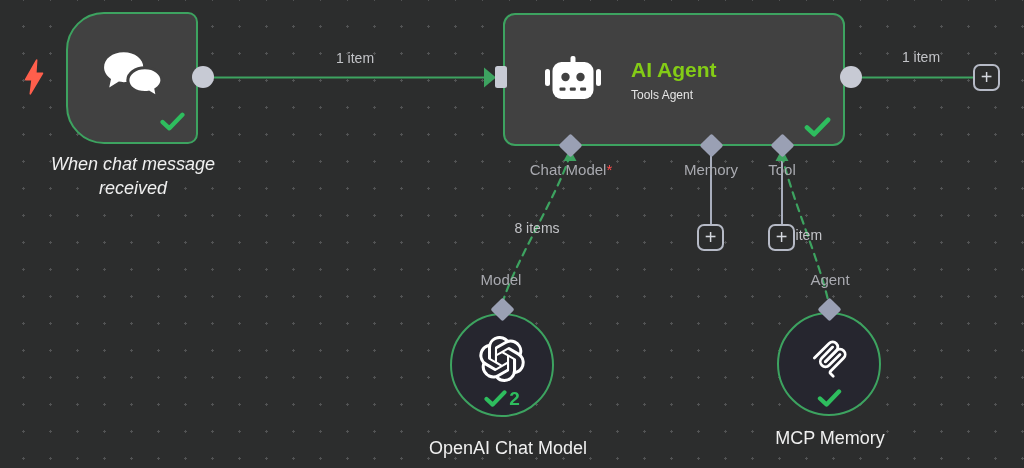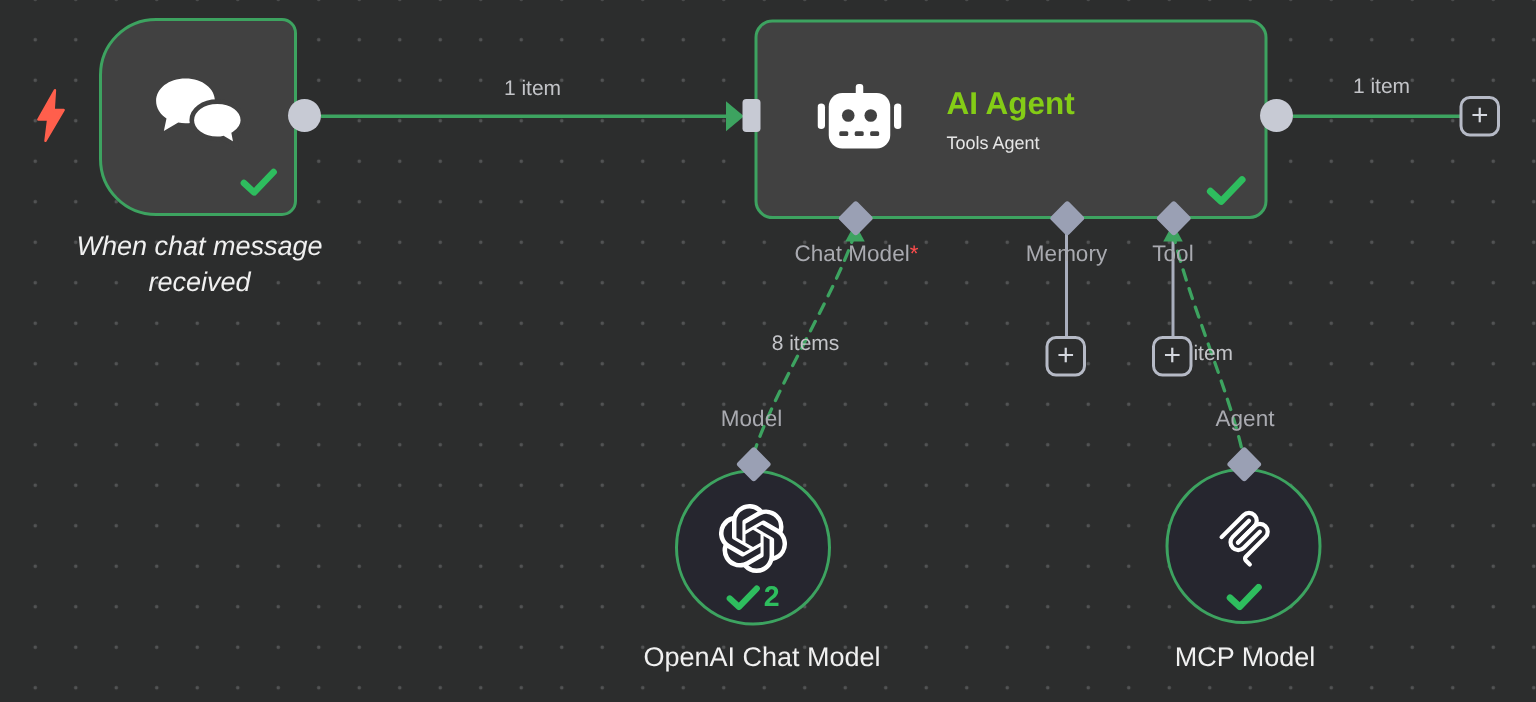--- a/index.html
+++ b/index.html
@@ -136,33 +136,33 @@
       <path fill="#ffffff" d="M22.2819 9.8211a5.9847 5.9847 0 0 0-.5157-4.9108 6.0462 6.0462 0 0 0-6.5098-2.9A6.0651 6.0651 0 0 0 4.9807 4.1818a5.9847 5.9847 0 0 0-3.9977 2.9 6.0462 6.0462 0 0 0 .7427 7.0966 5.98 5.98 0 0 0 .511 4.9107 6.051 6.051 0 0 0 6.5146 2.9001A5.9847 5.9847 0 0 0 13.2599 24a6.0557 6.0557 0 0 0 5.7718-4.2058 5.9894 5.9894 0 0 0 3.9977-2.9001 6.0557 6.0557 0 0 0-.7475-7.073zm-9.022 12.6081a4.4755 4.4755 0 0 1-2.8764-1.0408l.1419-.0804 4.7783-2.7582a.7948.7948 0 0 0 .3927-.6813v-6.7369l2.02 1.1686a.071.071 0 0 1 .038.0615v5.5826a4.504 4.504 0 0 1-4.4945 4.4849zm-9.6607-4.1254a4.4708 4.4708 0 0 1-.5346-3.0137l.142.0852 4.783 2.7582a.7712.7712 0 0 0 .7806 0l5.8428-3.3685v2.3324a.0804.0804 0 0 1-.0332.0615L9.74 19.9502a4.4992 4.4992 0 0 1-6.1408-1.6464zM2.3408 7.8956a4.485 4.485 0 0 1 2.3655-1.9728V11.6a.7664.7664 0 0 0 .3879.6765l5.8144 3.3543-2.0201 1.1685a.0757.0757 0 0 1-.071 0l-4.8303-2.7865A4.504 4.504 0 0 1 2.3408 7.8956zm16.5963 3.8558L13.1038 8.364l2.0201-1.1638a.0757.0757 0 0 1 .071 0l4.8303 2.7913a4.4944 4.4944 0 0 1-.6765 8.1042v-5.6772a.79.79 0 0 0-.407-.667zm2.0107-3.0231l-.142-.0852-4.7735-2.7818a.7759.7759 0 0 0-.7854 0L9.409 9.2297V6.8974a.0662.0662 0 0 1 .0284-.0615l4.8303-2.7866a4.4992 4.4992 0 0 1 6.6802 4.66zM8.3065 12.863l-2.02-1.1638a.0804.0804 0 0 1-.038-.0567V6.0742a4.4992 4.4992 0 0 1 7.3757-3.4537l-.142.0805L8.704 5.459a.7948.7948 0 0 0-.3927.6813zm1.0976-2.3654l2.602-1.4998 2.6069 1.4998v2.9994l-2.5974 1.4997-2.6067-1.4997z"></path>
     </svg>
     <div class="run-badge">
       <svg width="23" height="17" viewBox="0 0 24 18">
         <path d="M2.5 9.5 L9 15.5 L21.5 2.5" stroke="#2ebd5e" stroke-width="4.4" stroke-linecap="round" stroke-linejoin="round" fill="none"></path>
       </svg>
       <span class="run-count">2</span>
     </div>
   </div>
   <div class="diamond" style="left:493.5px;top:300.5px;"></div>
-  <div class="node-name" style="left:508px;top:427px;width:230px;">OpenAI Chat Model</div>
+  <div class="node-name" style="left:508px;top:437px;width:230px;">OpenAI Chat Model</div>
 
   <div class="ep-lbl" style="left:830px;top:271px;">Agent</div>
   <div class="node-circle mcp-node">
     <svg class="icon-abs" style="left:30px;top:23px;" width="42" height="42" viewBox="0 0 195 195">
       <g stroke="#ffffff" stroke-width="13" fill="none" stroke-linecap="round">
         <path d="M25 97.8528 L92.8823 29.9706 C102.255 20.598 117.451 20.598 126.823 29.9706 C136.196 39.3431 136.196 54.5391 126.823 63.9117 L75.5581 115.177"></path>
         <path d="M76.2653 114.47 L126.823 63.9117 C136.196 54.5391 151.392 54.5391 160.765 63.9117 C170.137 73.2842 170.137 88.4802 160.765 97.8528 L99.9499 158.668 C96.8261 161.791 96.8261 166.857 99.9499 169.98 L112.409 182.439"></path>
         <path d="M109.853 46.9411 L59.6482 97.1457 C50.2757 106.518 50.2757 121.714 59.6482 131.087 C69.0208 140.459 84.2168 140.459 93.5893 131.087 L143.794 80.8822"></path>
       </g>
     </svg>
     <div class="run-badge">
       <svg width="25" height="18" viewBox="0 0 24 18">
         <path d="M2.5 9.5 L9 15.5 L21.5 2.5" stroke="#2ebd5e" stroke-width="4.4" stroke-linecap="round" stroke-linejoin="round" fill="none"></path>
       </svg>
     </div>
   </div>
   <div class="diamond" style="left:820.5px;top:300.5px;"></div>
-  <div class="node-name" style="left:830px;top:427px;width:160px;">MCP Model</div>
+  <div class="node-name" style="left:830px;top:427px;width:160px;">MCP Memory</div>
 
 </div>
 
 </body></html>

